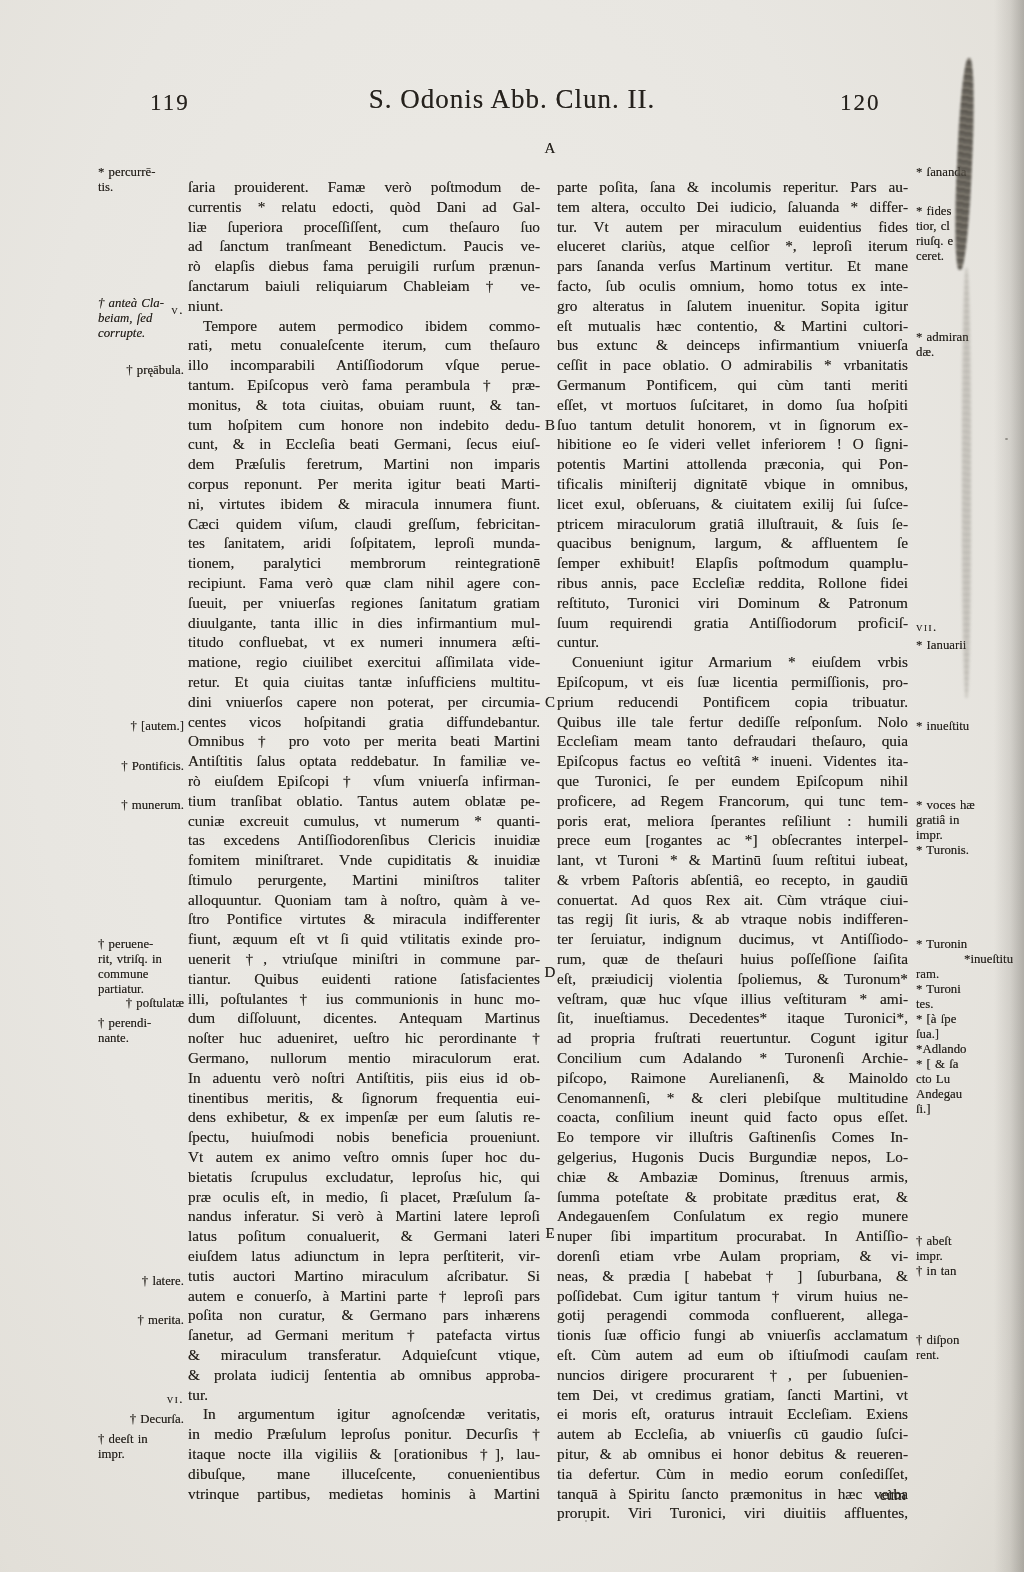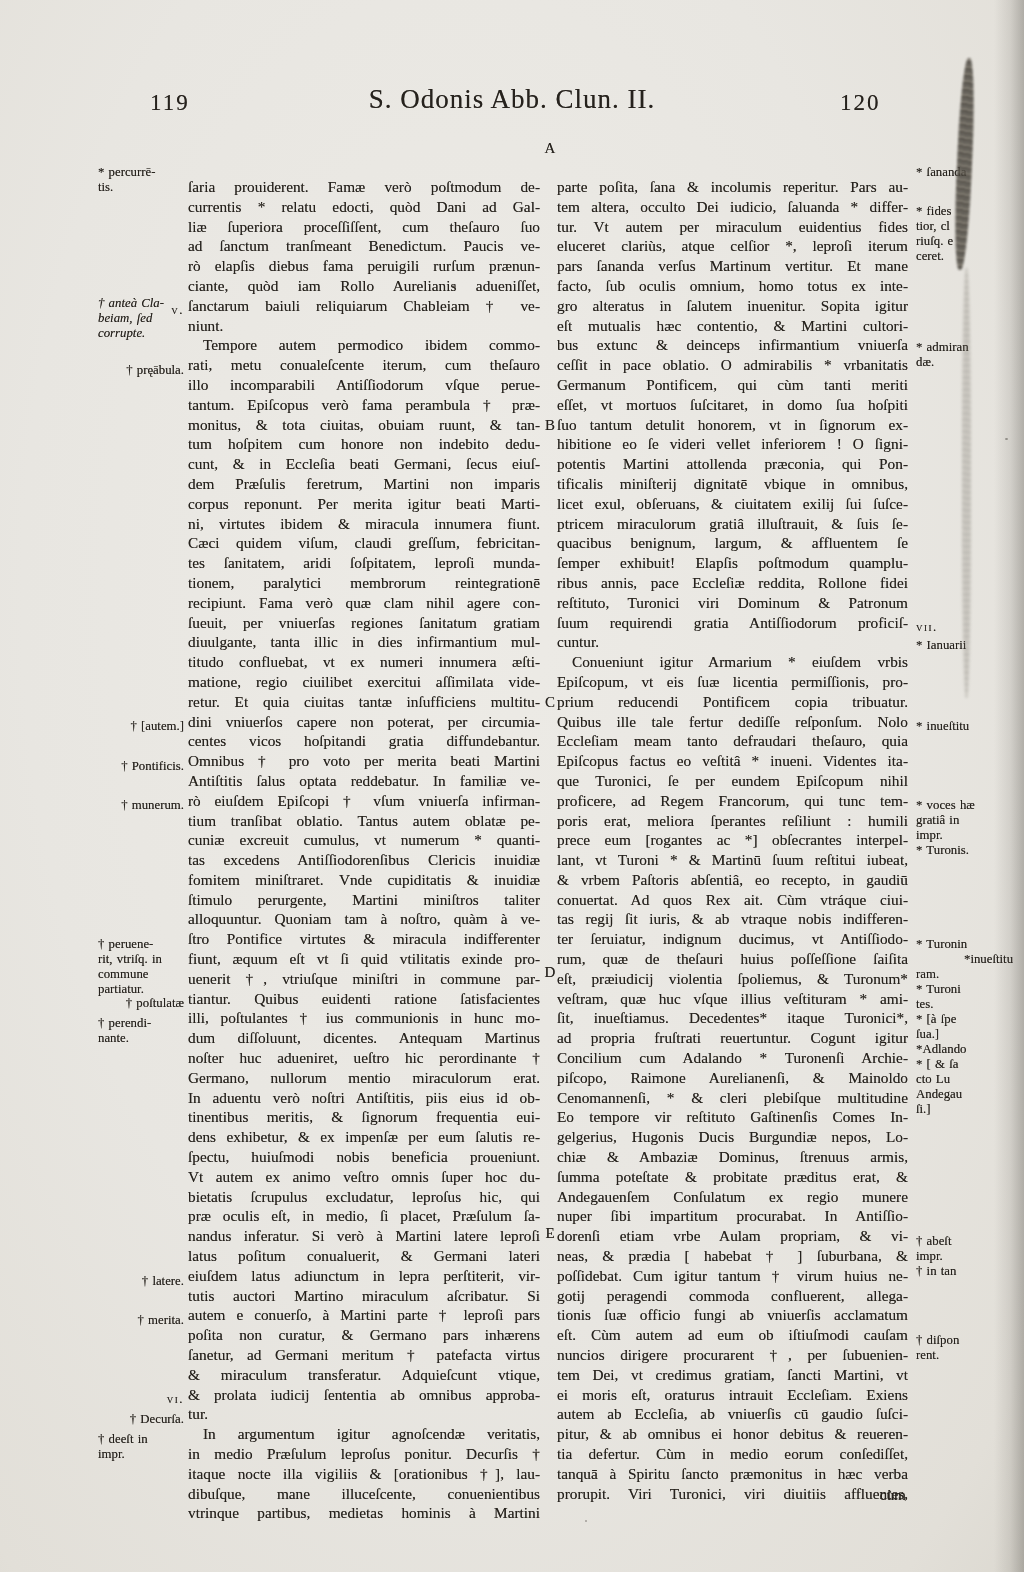--- a/index.html
+++ b/index.html
@@ -63,21 +63,20 @@
   <div class="pagenum left txt">119</div>
   <div class="title txt">S. Odonis Abb. Clun. II.</div>
   <div class="pagenum right txt">120</div>
 
   <div class="col left txt" id="col-left">
       <div class="line">ſaria prouiderent. Famæ verò poſtmodum de-</div>
       <div class="line">currentis * relatu edocti, quòd Dani ad Gal-</div>
       <div class="line">liæ ſuperiora proceſſiſſent, cum theſauro ſuo</div>
       <div class="line">ad ſanctum tranſmeant Benedictum. Paucis ve-</div>
       <div class="line">rò elapſis diebus fama peruigili rurſum prænun-</div>
-      <div class="line">ciante, quòd iam Rollo Aurelianis adueniſſet,</div>
       <div class="line">ſanctarum baiuli reliquiarum Chableiam † ve-</div>
       <div class="line flush">niunt.</div>
       <div class="line indent">Tempore autem permodico ibidem commo-</div>
       <div class="line">rati, metu conualeſcente iterum, cum theſauro</div>
       <div class="line">illo incomparabili Antiſſiodorum vſque perue-</div>
       <div class="line">tantum. Epiſcopus verò fama perambula † præ-</div>
       <div class="line">monitus, &amp; tota ciuitas, obuiam ruunt, &amp; tan-</div>
       <div class="line">tum hoſpitem cum honore non indebito dedu-</div>
       <div class="line">cunt, &amp; in Eccleſia beati Germani, ſecus eiuſ-</div>
       <div class="line">dem Præſulis feretrum, Martini non imparis</div>
@@ -175,21 +174,22 @@
       <div class="line">tas regij ſit iuris, &amp; ab vtraque nobis indifferen-</div>
       <div class="line">ter ſeruiatur, indignum ducimus, vt Antiſſiodo-</div>
       <div class="line">rum, quæ de theſauri huius poſſeſſione ſaiſita</div>
       <div class="line">eſt, præiudicij violentia ſpoliemus, &amp; Turonum*</div>
       <div class="line">veſtram, quæ huc vſque illius veſtituram * ami-</div>
       <div class="line">ſit, inueſtiamus. Decedentes* itaque Turonici*,</div>
       <div class="line">ad propria fruſtrati reuertuntur. Cogunt igitur</div>
       <div class="line">Concilium cum Adalando * Turonenſi Archie-</div>
       <div class="line">piſcopo, Raimone Aurelianenſi, &amp; Mainoldo</div>
       <div class="line">Cenomannenſi, * &amp; cleri plebiſque multitudine</div>
-      <div class="line">Eo tempore vir reſtituto Gaſtinenſis Comes In-</div>
+      <div class="line">coacta, conſilium ineunt quid facto opus eſſet.</div>
+      <div class="line">Eo tempore vir illuſtris Gaſtinenſis Comes In-</div>
       <div class="line">gelgerius, Hugonis Ducis Burgundiæ nepos, Lo-</div>
       <div class="line">chiæ &amp; Ambaziæ Dominus, ſtrenuus armis,</div>
       <div class="line">ſumma poteſtate &amp; probitate præditus erat, &amp;</div>
       <div class="line">Andegauenſem Conſulatum ex regio munere</div>
       <div class="line">nuper ſibi impartitum procurabat. In Antiſſio-</div>
       <div class="line">dorenſi etiam vrbe Aulam propriam, &amp; vi-</div>
       <div class="line">neas, &amp; prædia [ habebat † ] ſuburbana, &amp;</div>
       <div class="line">poſſidebat. Cum igitur tantum † virum huius ne-</div>
       <div class="line">gotij peragendi commoda confluerent, allega-</div>
       <div class="line">tionis ſuæ officio fungi ab vniuerſis acclamatum</div>
@@ -270,21 +270,21 @@
   <div id="notes-right">
       <div class="note txt mr" style="top: 164.8px;">
         <div style="height: 15px;">* ſananda</div>
       </div>
       <div class="note txt mr" style="top: 204.4px;">
         <div style="height: 15px;">* fides</div>
         <div style="height: 15px;">tior, cl</div>
         <div style="height: 15px;">riuſq. e</div>
         <div style="height: 15px;">ceret.</div>
       </div>
-      <div class="note txt mr" style="top: 340px;">
+      <div class="note txt mr" style="top: 330px;">
         <div style="height: 15px;">* admiran</div>
         <div style="height: 15px;">dæ.</div>
       </div>
       <div class="note txt mr sc" style="top: 620.2px;">
         <div style="height: 15px;">vii.</div>
       </div>
       <div class="note txt mr" style="top: 638.02px;">
         <div style="height: 15px;">* Ianuarii</div>
       </div>
       <div class="note txt mr" style="top: 719.2px;">

